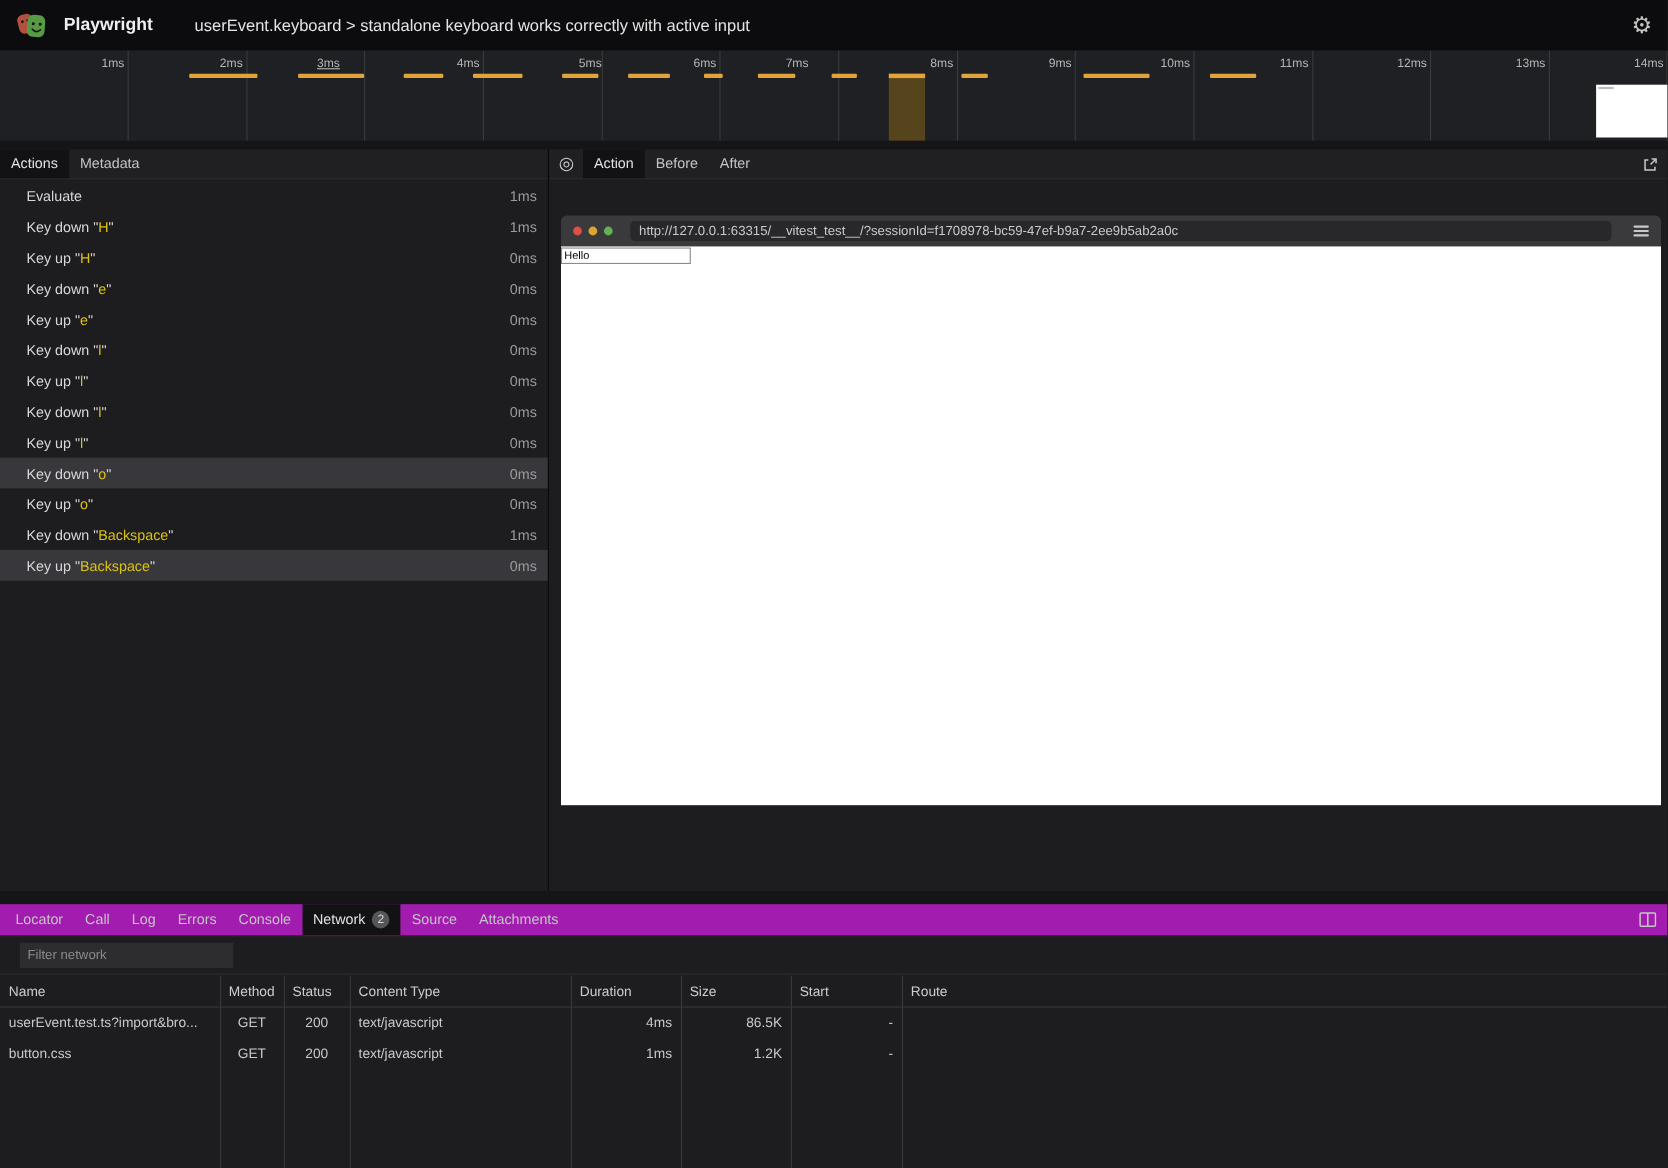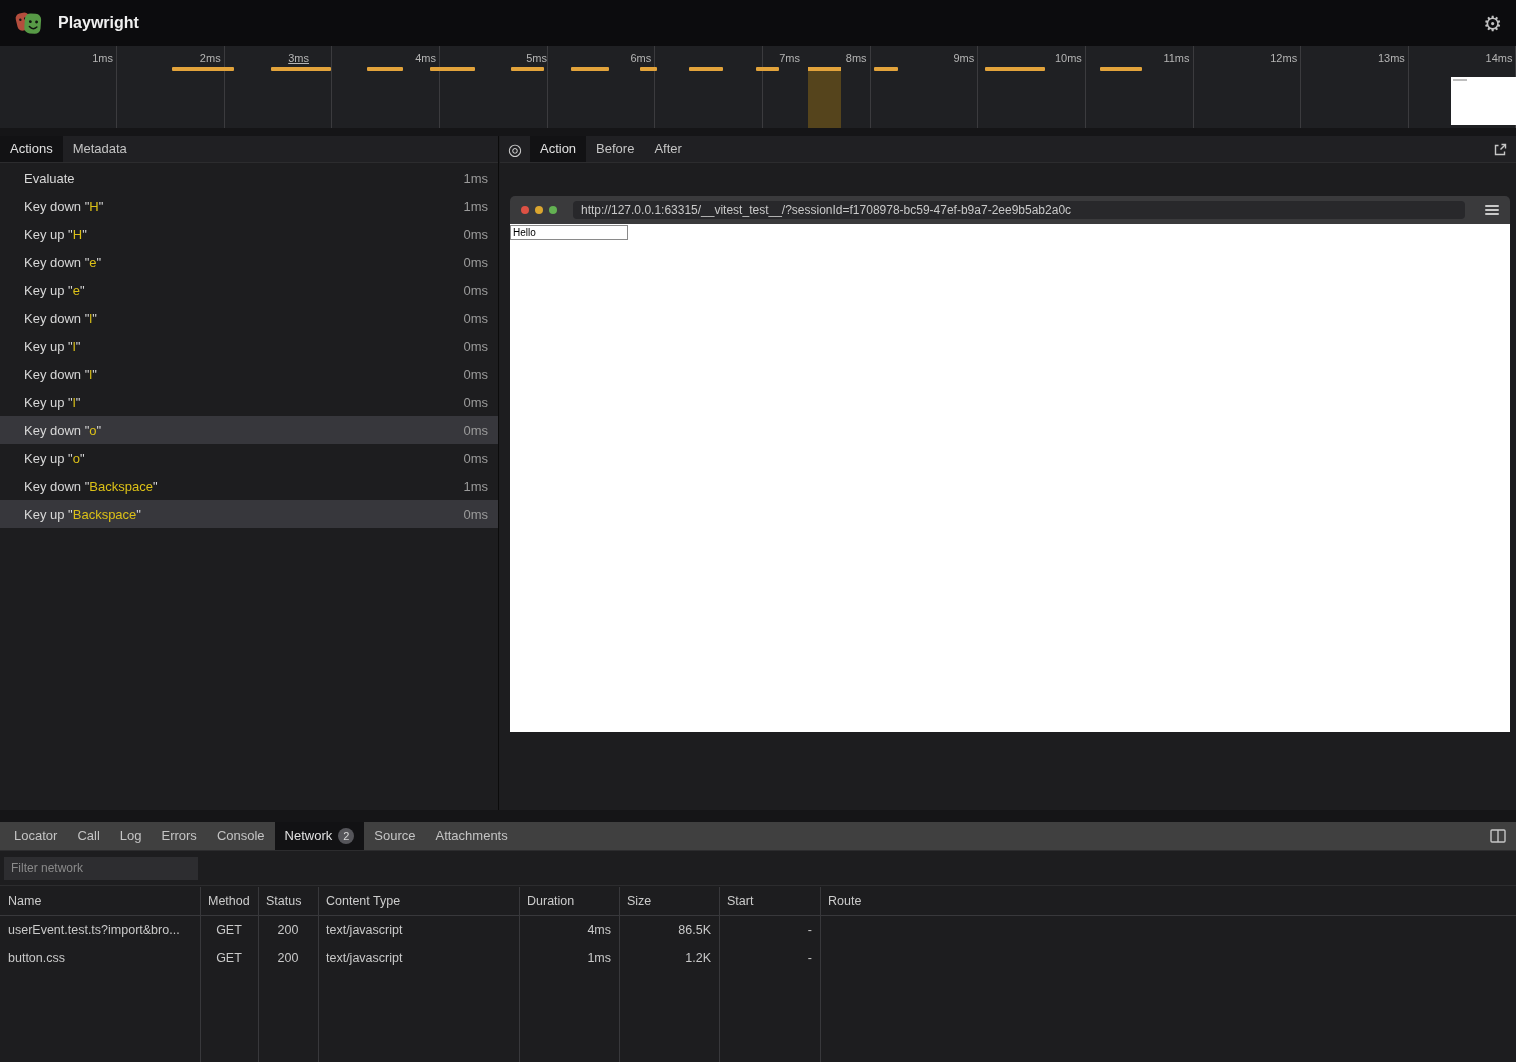--- a/index.html
+++ b/index.html
@@ -59,28 +59,28 @@
              white-space:nowrap; overflow:hidden; }
   .hamburger { width:14px; margin-right:11px; display:flex; flex-direction:column; gap:2px; cursor:default; }
   .hamburger span { height:2px; background:#c9c9c9; border-radius:1px; }
   .page { position:absolute; left:10px; top:88px; width:1000px; height:508px; background:#ffffff; }
   .page-input { position:absolute; left:0px; top:1px; width:118px; height:15px; border:1px solid #8a8a8a;
                 font-size:10px; font-family:"Liberation Sans", sans-serif; padding:0 2px; color:#000; background:#fff; }
   
   .splitter-h { position:absolute; top:810px; left:0; width:1516px; height:12px; background:#151517; }
   
   .bottom-panel { position:absolute; top:822px; left:0; width:1516px; height:240px; background:#1d1d1f; }
-  .bottom-tabstrip { height:29px; background:#404040; border-bottom:1px solid #2c2c2e; display:flex; align-items:flex-start; padding-left:4px; }
+  .bottom-tabstrip { height:29px; background:#a21caf; border-bottom:1px solid #2c2c2e; display:flex; align-items:flex-start; padding-left:4px; }
   .bottom-tabstrip .tab { line-height:28px; display:flex; align-items:center; gap:6px; }
   .badge { background:#55555a; color:#d8d8d8; font-size:11px; width:16px; height:16px; border-radius:50%;
            display:inline-flex; align-items:center; justify-content:center; }
   .split-icon { margin-left:auto; align-self:center; margin-right:10px; display:flex; cursor:pointer; }
   .network-toolbar { height:35px; display:flex; align-items:center; border-bottom:1px solid #2c2c2e; padding-left:4px; }
   .filter-input { width:194px; height:23px; background:#2d2d30; border:none; outline:none; color:#d0d0d0;
-                  font-size:12px; padding:0 7px; font-family:"Liberation Sans", sans-serif; }
+                  font-size:12px; padding:0 7px; font-family:"Liberation Sans", sans-serif;margin-left:14px; }
   .filter-input::placeholder { color:#8a8a8a; }
   .chips { display:flex; margin-left:18px; gap:6px; align-items:center; }
   .network-table { position:absolute; top:65px; left:0; right:0; bottom:0; font-size:12.5px; }
   .col-line { position:absolute; top:0; bottom:0; width:1px; background:#38383b; }
   .net-header, .net-row { display:grid; grid-template-columns:200px 58px 60px 201px 100px 100px 101px 1fr; }
   .net-header { height:29px; border-bottom:1px solid #38383b; align-items:center; color:#cccccc; }
   .net-row { height:28px; align-items:center; color:#c9c9c9; cursor:pointer; }
   .cell { padding:0 8px; white-space:nowrap; overflow:hidden; }
   .cell.center { text-align:center; }
   .cell.right { text-align:right; }
@@ -97,38 +97,39 @@
       <circle cx="19" cy="18" r="2" fill="#171717"></circle>
     </g>
     <g transform="rotate(4 30 24)">
       <rect x="17" y="9" width="26" height="32" rx="9" fill="#579a46"></rect>
       <circle cx="26" cy="22" r="2.3" fill="#10140f"></circle>
       <circle cx="36" cy="22" r="2.3" fill="#10140f"></circle>
       <path d="M25 30 Q31 36 37 30" stroke="#10140f" stroke-width="2.4" fill="none" stroke-linecap="round"></path>
     </g>
   </svg>
   <span class="app-name">Playwright</span>
+  <span class="test-title">userEvent.keyboard &gt; standalone keyboard works correctly with active input</span>
   <span class="gear">⚙</span>
 </div>
 
 <div class="timeline">
     <div class="grid-line" style="left: 116px;"></div>
     <div class="time-label" style="left: 113px;">1ms</div>
     <div class="grid-line" style="left: 223.65px;"></div>
     <div class="time-label" style="left: 220.65px;">2ms</div>
     <div class="grid-line" style="left: 331.3px;"></div>
     <div class="time-label" style="left: 309px; text-decoration: underline;">3ms</div>
     <div class="grid-line" style="left: 438.95px;"></div>
     <div class="time-label" style="left: 435.95px;">4ms</div>
     <div class="grid-line" style="left: 546.6px;"></div>
     <div class="time-label" style="left: 547px;">5ms</div>
     <div class="grid-line" style="left: 654.25px;"></div>
     <div class="time-label" style="left: 651.25px;">6ms</div>
     <div class="grid-line" style="left: 761.9px;"></div>
-    <div class="time-label" style="left: 800px;">7ms</div>
+    <div class="time-label" style="left: 735px;">7ms</div>
     <div class="grid-line" style="left: 869.55px;"></div>
     <div class="time-label" style="left: 866.55px;">8ms</div>
     <div class="grid-line" style="left: 977.2px;"></div>
     <div class="time-label" style="left: 974.2px;">9ms</div>
     <div class="grid-line" style="left: 1084.85px;"></div>
     <div class="time-label" style="left: 1081.85px;">10ms</div>
     <div class="grid-line" style="left: 1192.5px;"></div>
     <div class="time-label" style="left: 1189.5px;">11ms</div>
     <div class="grid-line" style="left: 1300.15px;"></div>
     <div class="time-label" style="left: 1297.15px;">12ms</div>

